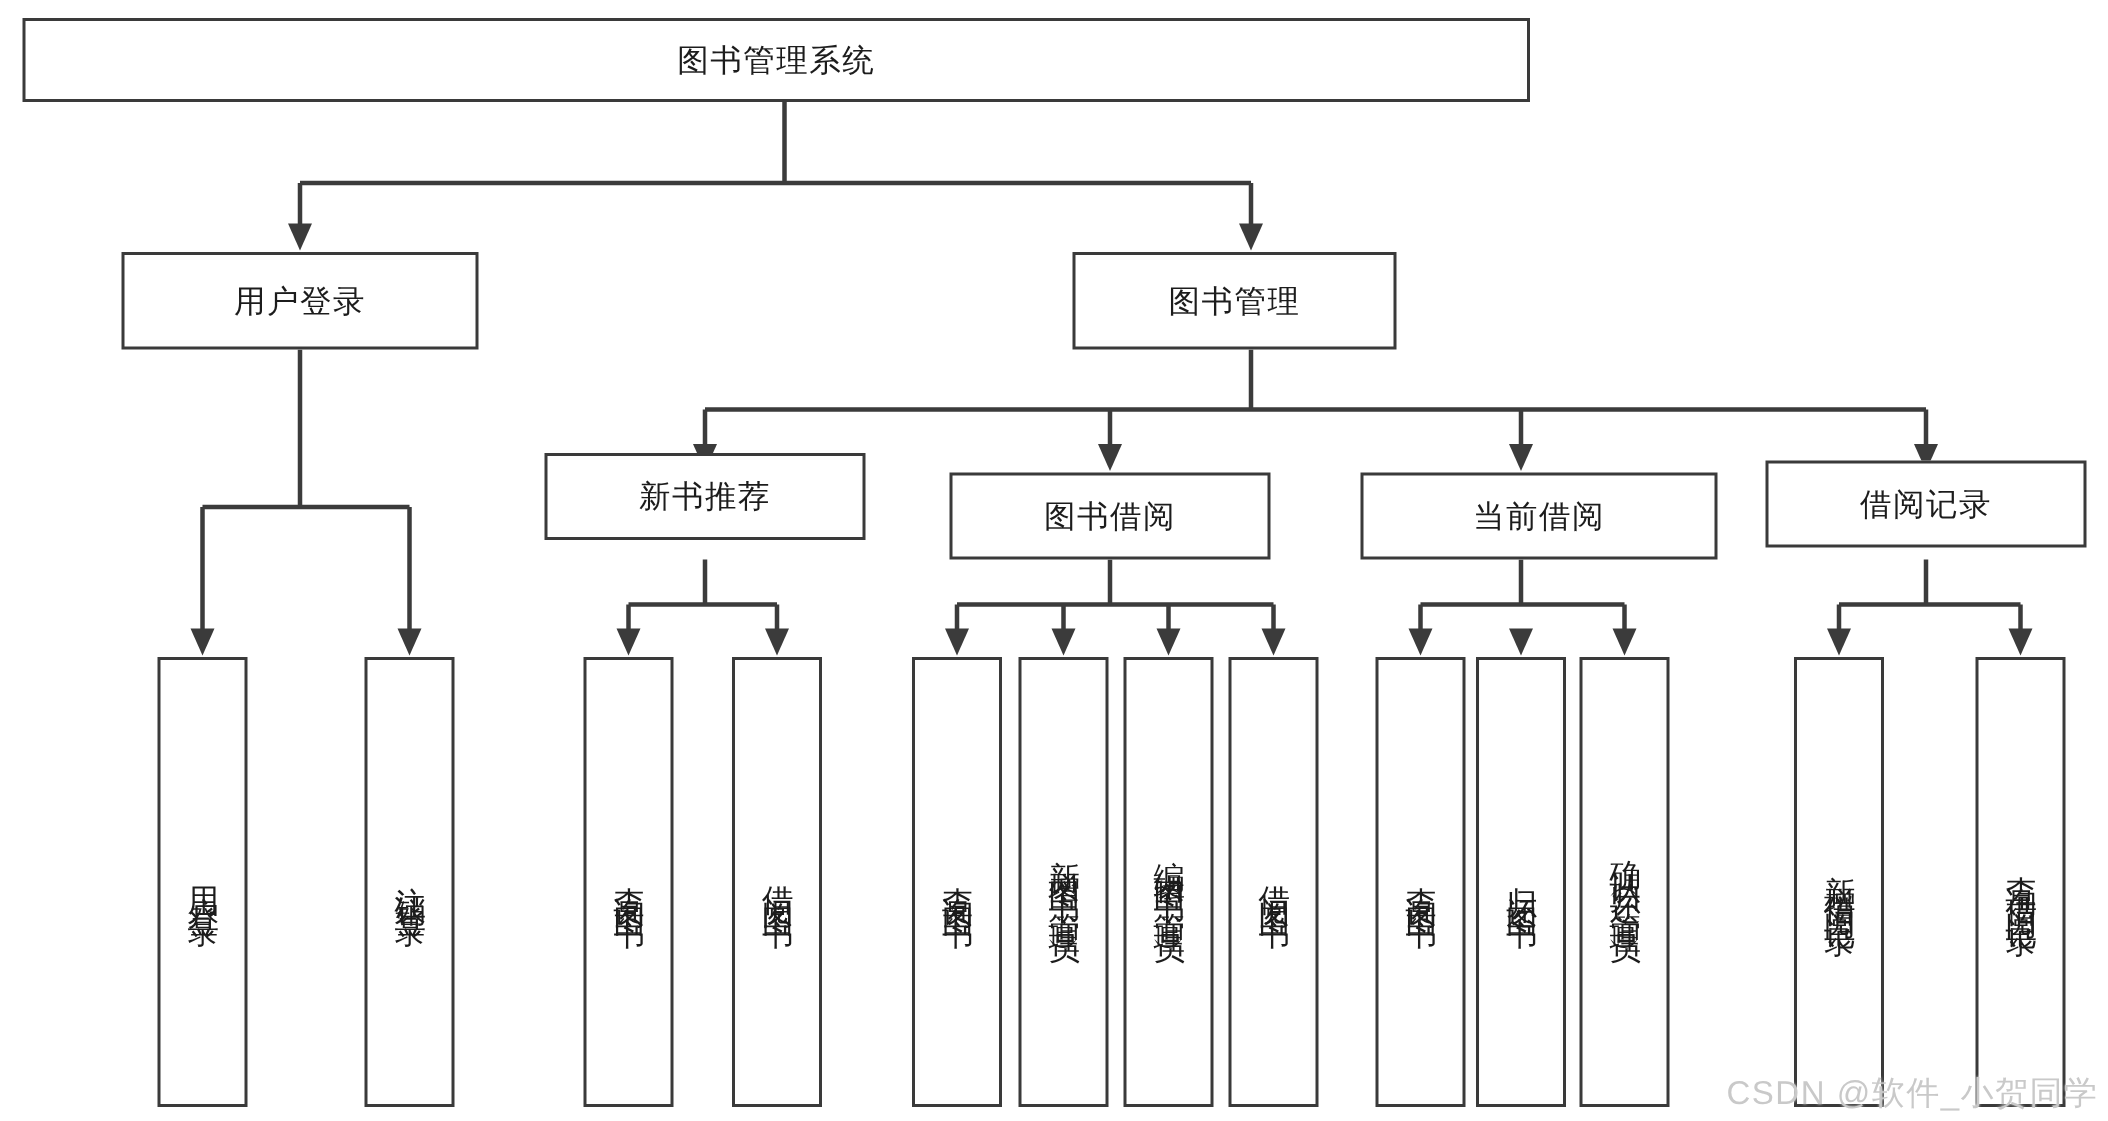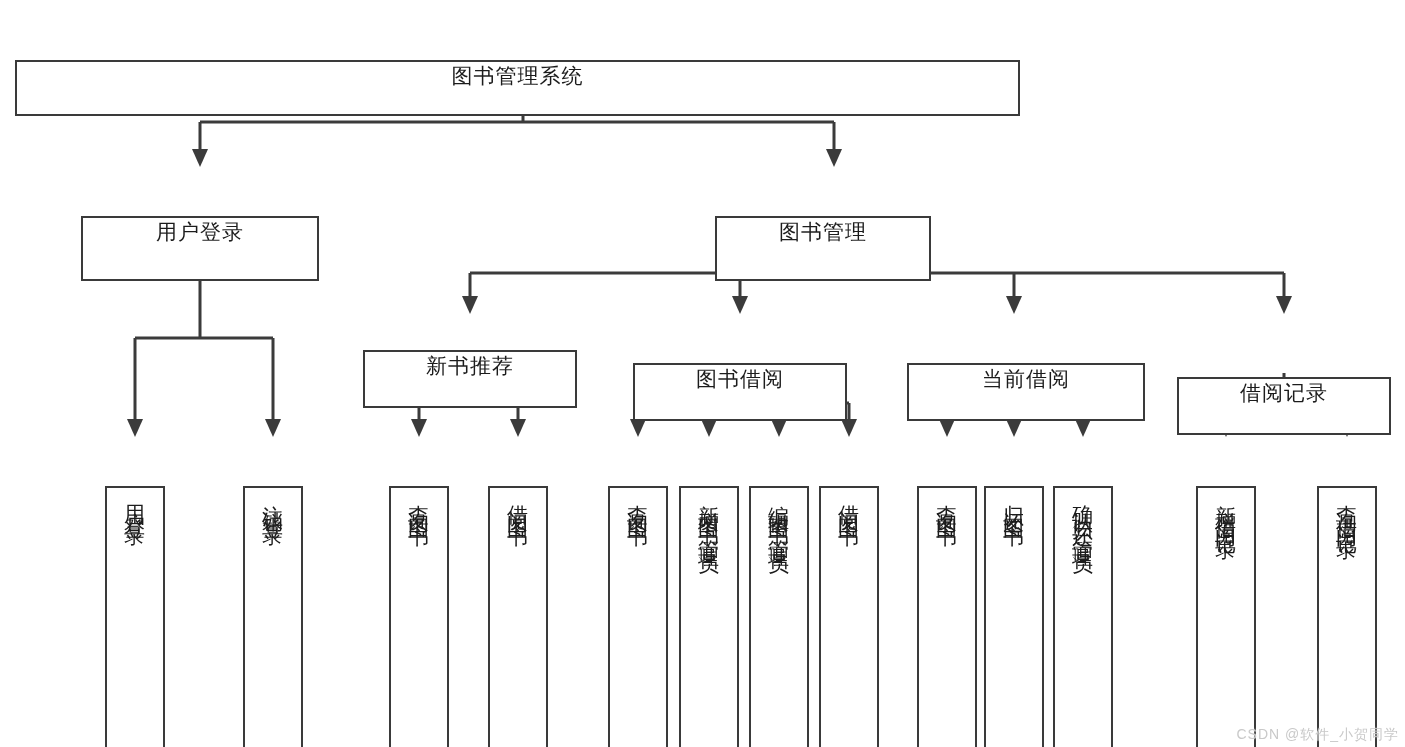--- a/index.html
+++ b/index.html
@@ -1,25 +1,25 @@
 <!DOCTYPE html>
 <html><head>
 <meta charset="utf-8">
 <style>
   html,body{margin:0;padding:0;background:#fff;}
   .canvas{position:relative;width:1405px;height:747px;background:var(--bg,#fff);
           font-family:"Liberation Sans","DejaVu Sans",sans-serif;overflow:hidden;}
   .connectors{position:absolute;left:0;top:0;z-index:1;}
   .box{position:absolute;box-sizing:border-box;background:var(--bg,#fff);
-       border:2px solid var(--border,#3a3a3a);display:flex;align-items:flex-start;
-       justify-content:center;z-index:2;margin-top:48px;}
+       border:2px solid var(--border,#3a3a3a);display:flex;align-items:center;
+       justify-content:center;z-index:2;}
   .box .lbl{color:var(--text,#1c1c1c);font-size:21px;letter-spacing:1px;white-space:nowrap;}
   .vbox .lbl{writing-mode:vertical-rl;letter-spacing:7px;white-space:normal;line-height:1;}
   .root{border-width:2px;}
-  .watermark{position:absolute;right:6px;bottom:3px;z-index:3;font-size:14px;
+  .watermark{position:absolute;right:6px;bottom:3px;z-index:3;font-size:22px;
              color:var(--wm,#c9c9c9);letter-spacing:1px;white-space:nowrap;
              text-shadow:0 0 2px #ffffff;}
 </style>
 </head>
 <body>
 
 <div class="canvas" style="--border: #3a3a3a; --text: #1c1c1c; --bg: #ffffff; --wm: #c9c9c9;">
 
   <svg class="connectors" width="1405" height="747" viewBox="0 0 1405 747">
     <g stroke="#3b3b3b" stroke-width="3" fill="#3b3b3b">
@@ -67,21 +67,21 @@
 
   <div class="box hbox" style="left:363px;top:302px;width:214px;height:58px">
     <span class="lbl">新书推荐</span>
   </div>
   <div class="box hbox" style="left:633px;top:315px;width:214px;height:58px">
     <span class="lbl">图书借阅</span>
   </div>
   <div class="box hbox" style="left:907px;top:315px;width:238px;height:58px">
     <span class="lbl">当前借阅</span>
   </div>
-  <div class="box hbox" style="left:1177px;top:329px;width:214px;height:58px">
+  <div class="box hbox" style="left:1177px;top:307px;width:214px;height:58px">
     <span class="lbl">借阅记录</span>
   </div>
 
   <div class="box vbox" style="left:105px;top:438px;width:60px;height:300px">
     <span class="lbl">用户登录</span>
   </div>
   <div class="box vbox" style="left:243px;top:438px;width:60px;height:300px">
     <span class="lbl">注销登录</span>
   </div>
 

